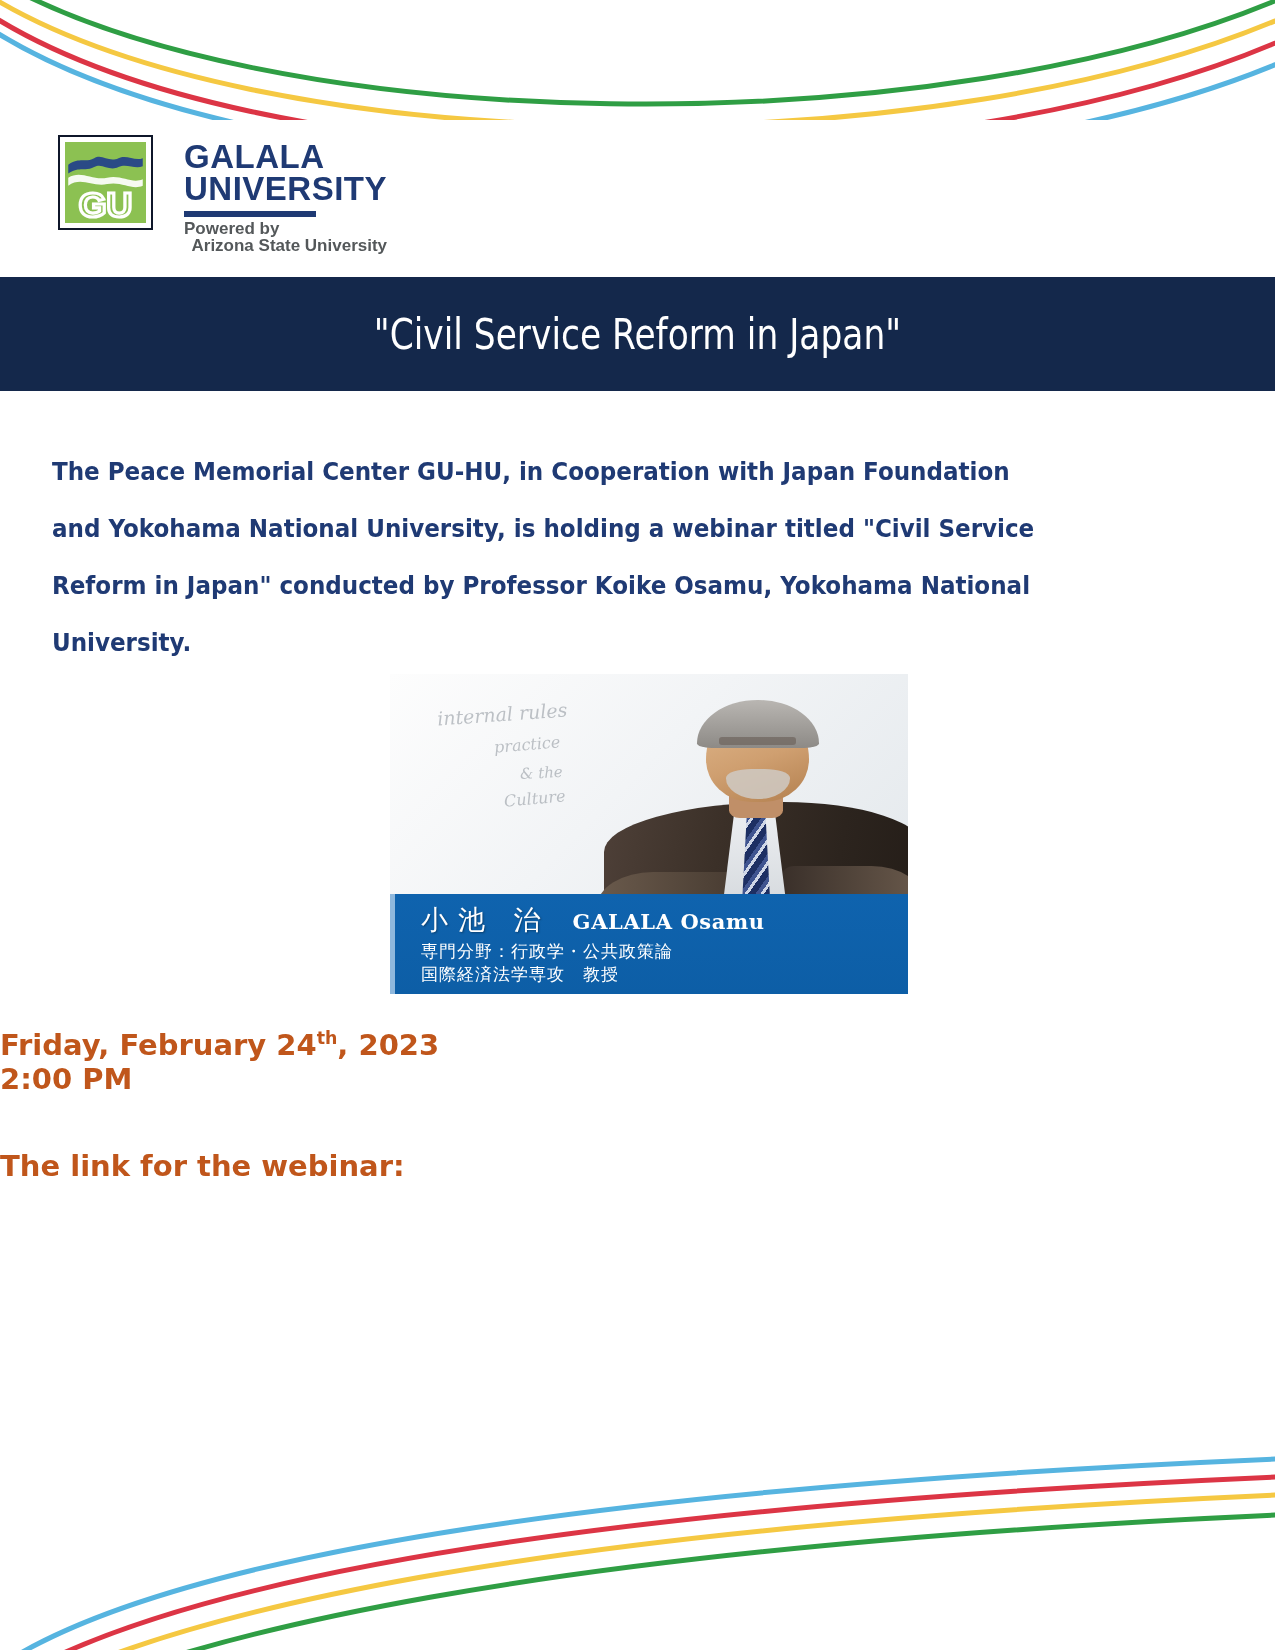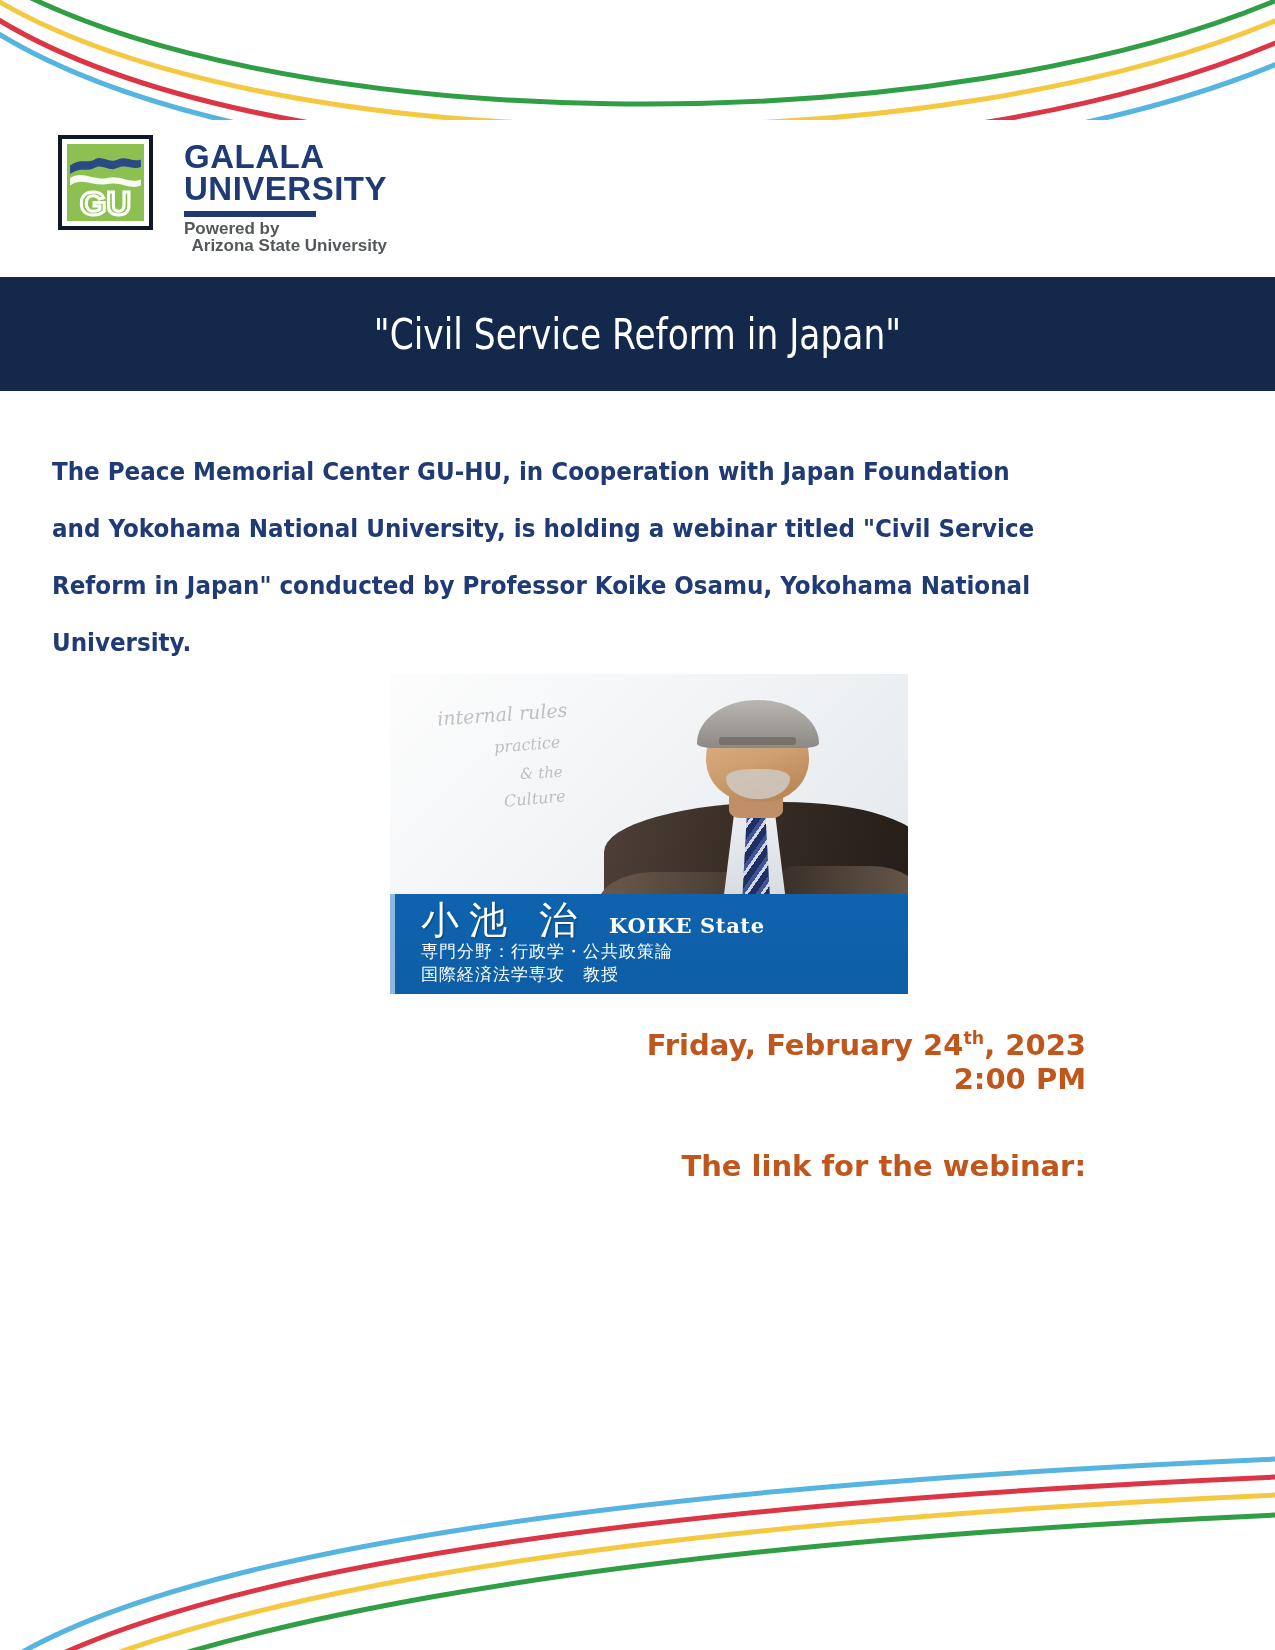--- a/index.html
+++ b/index.html
@@ -11,21 +11,21 @@
   }
   .page{position:relative;width:1275px;height:1650px;background:#fff;}
 
   
   .swoosh-top{position:absolute;top:0;left:0;width:1275px;height:120px;}
   .swoosh-bottom{position:absolute;bottom:0;left:0;width:1275px;height:200px;}
 
   
   .logo-block{position:absolute;left:58px;top:135px;display:flex;align-items:flex-start;}
   .logo-mark{
-    width:95px;height:95px;border:4px solid #0f172a;
+    width:95px;height:95px;border:2px solid #0f172a;
     padding:5px;box-sizing:border-box;background:#fff;
   }
   .logo-mark-inner{width:100%;height:100%;background:#8cc152;position:relative;overflow:hidden;}
   .logo-text{margin-left:31px;padding-top:6px;}
   .logo-title{
     font-family:"Liberation Sans", sans-serif;
     font-weight:bold;color:#1f3a74;
     font-size:33px;line-height:32px;letter-spacing:0.5px;
   }
   .logo-rule{width:132px;height:6px;background:#1f3a74;margin-top:6px;margin-bottom:4px;}
@@ -117,34 +117,34 @@
   .watch{position:absolute;left:64%;top:86%;width:8%;height:9%;background:#1b1b1b;border-radius:3px;}
 
   .caption{
     position:absolute;left:0;bottom:0;width:100%;height:100px;
     background:linear-gradient(180deg,#0f63ae 0%,#0d5ea6 100%);
     border-left:5px solid #8fb8dd;box-sizing:border-box;
     color:#ffffff;padding:6px 0 0 26px;
   }
   .cap-row1{display:flex;align-items:baseline;}
   .cap-jp-name{
-    font-family:"DejaVu Serif", serif;font-size:38px;letter-spacing:10px;
+    font-family:"DejaVu Serif", serif;font-size:27px;letter-spacing:10px;
     line-height:40px;text-shadow:1px 1px 2px rgba(0,0,0,.35);
   }
   .cap-en-name{
     font-family:"DejaVu Serif", serif;font-weight:bold;font-size:21px;
     margin-left:22px;letter-spacing:.6px;
   }
   .cap-jp-line{
     font-family:"DejaVu Sans", sans-serif;font-size:17px;line-height:23px;
     letter-spacing:1px;
   }
 
   
-  .details{position:absolute;left:0;top:1028px;width:1086px;text-align:right;}
+  .details{position:absolute;left:0;top:1028px;width:1086px;text-align:left;}
   .det-line{
     color:#c0561b;font-weight:bold;
     font-family:"DejaVu Sans", sans-serif;
     font-size:29px;
   }
   .det-date{margin-top:0;}
   .det-time{}
   .det-link{margin-top:53px;}
   sup{font-size:.6em;vertical-align:super;}
 </style>
@@ -208,21 +208,21 @@
         <div class="glassesless-brow"></div>
         <div class="beard"></div>
         <div class="hands"></div>
         <div class="watch"></div>
       </div>
     </div>
 
     <div class="caption">
       <div class="cap-row1">
         <span class="cap-jp-name">小池 治</span>
-        <span class="cap-en-name">KOIKE State</span>
+        <span class="cap-en-name">GALALA Osamu</span>
       </div>
       <div class="cap-jp-line">専門分野：行政学・公共政策論</div>
       <div class="cap-jp-line">国際経済法学専攻　教授</div>
     </div>
   </div>
 
   <div class="details">
     <div class="det-line det-date">
       <span>Friday, February 24</span><sup>th</sup><span>, 2023</span>
     </div>

